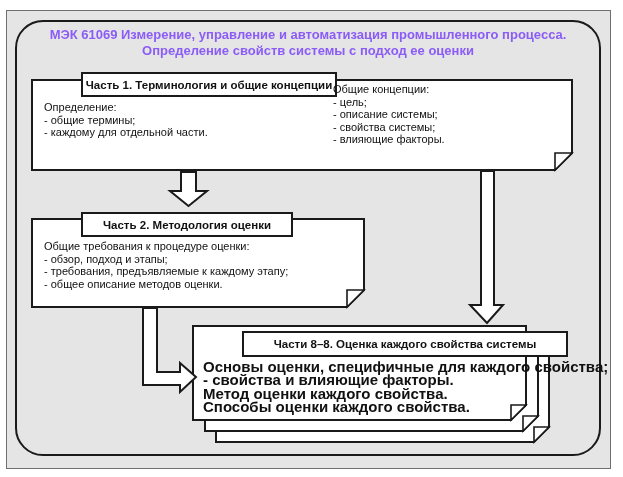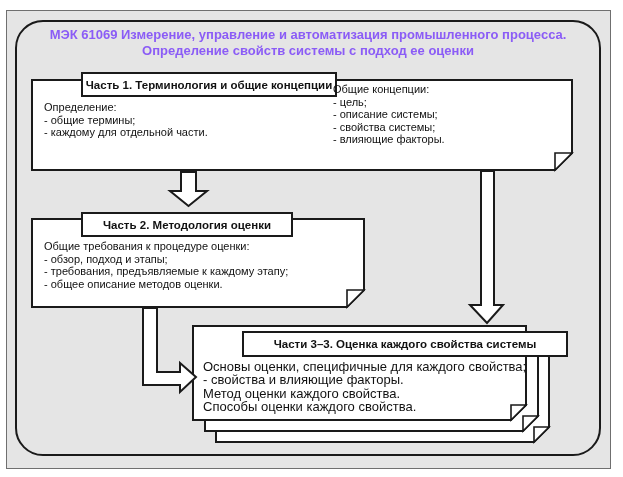--- a/index.html
+++ b/index.html
@@ -23,21 +23,21 @@
   svg.sheet{position:absolute;overflow:visible;}
   .sheet-body{fill:#ffffff;stroke:#1a1a1a;stroke-width:2;}
   .sheet-fold{fill:#ffffff;stroke:#1a1a1a;stroke-width:1.6;}
   .hdr{
     position:absolute;background:#fff;border:2px solid #1a1a1a;box-sizing:border-box;
     display:flex;align-items:center;justify-content:center;
     font-weight:bold;font-size:11.5px;white-space:nowrap;margin-left:44px;
   }
   .body-text{position:absolute;font-size:11px;line-height:12.6px;color:#111;}
   .body-text div{white-space:nowrap;}
-  .body-text.wide{font-size:13px;line-height:13.4px;}
+  .body-text.wide{font-size:15px;line-height:13.4px;font-weight:bold;}
   svg.arrows{position:absolute;left:0;top:0;pointer-events:none;}
   .arrow{fill:#ffffff;stroke:#1a1a1a;stroke-width:2;stroke-linejoin:miter;}
 </style>
 </head>
 <body>
 
 <div class="canvas">
 
   <div class="outer-frame"></div>
   <div class="rounded-frame"></div>
@@ -96,21 +96,21 @@
     <span>Часть 2. Методология оценки</span>
   </div>
   <div class="body-text" style="left:44px;top:240px">
     <div>Общие требования к процедуре оценки:</div>
     <div>- обзор, подход и этапы;</div>
     <div>- требования, предъявляемые к каждому этапу;</div>
     <div>- общее описание методов оценки.</div>
   </div>
 
   <div class="hdr" style="left:198px;top:331px;width:326px;height:26px">
-    <span>Части 3–3. Оценка каждого свойства системы</span>
+    <span>Части 8–8. Оценка каждого свойства системы</span>
   </div>
   <div class="body-text wide" style="left:203px;top:360px">
     <div>Основы оценки, специфичные для каждого свойства;</div>
     <div>- свойства и влияющие факторы.</div>
     <div>Метод оценки каждого свойства.</div>
     <div>Способы оценки каждого свойства.</div>
   </div>
 
 </div>
 

